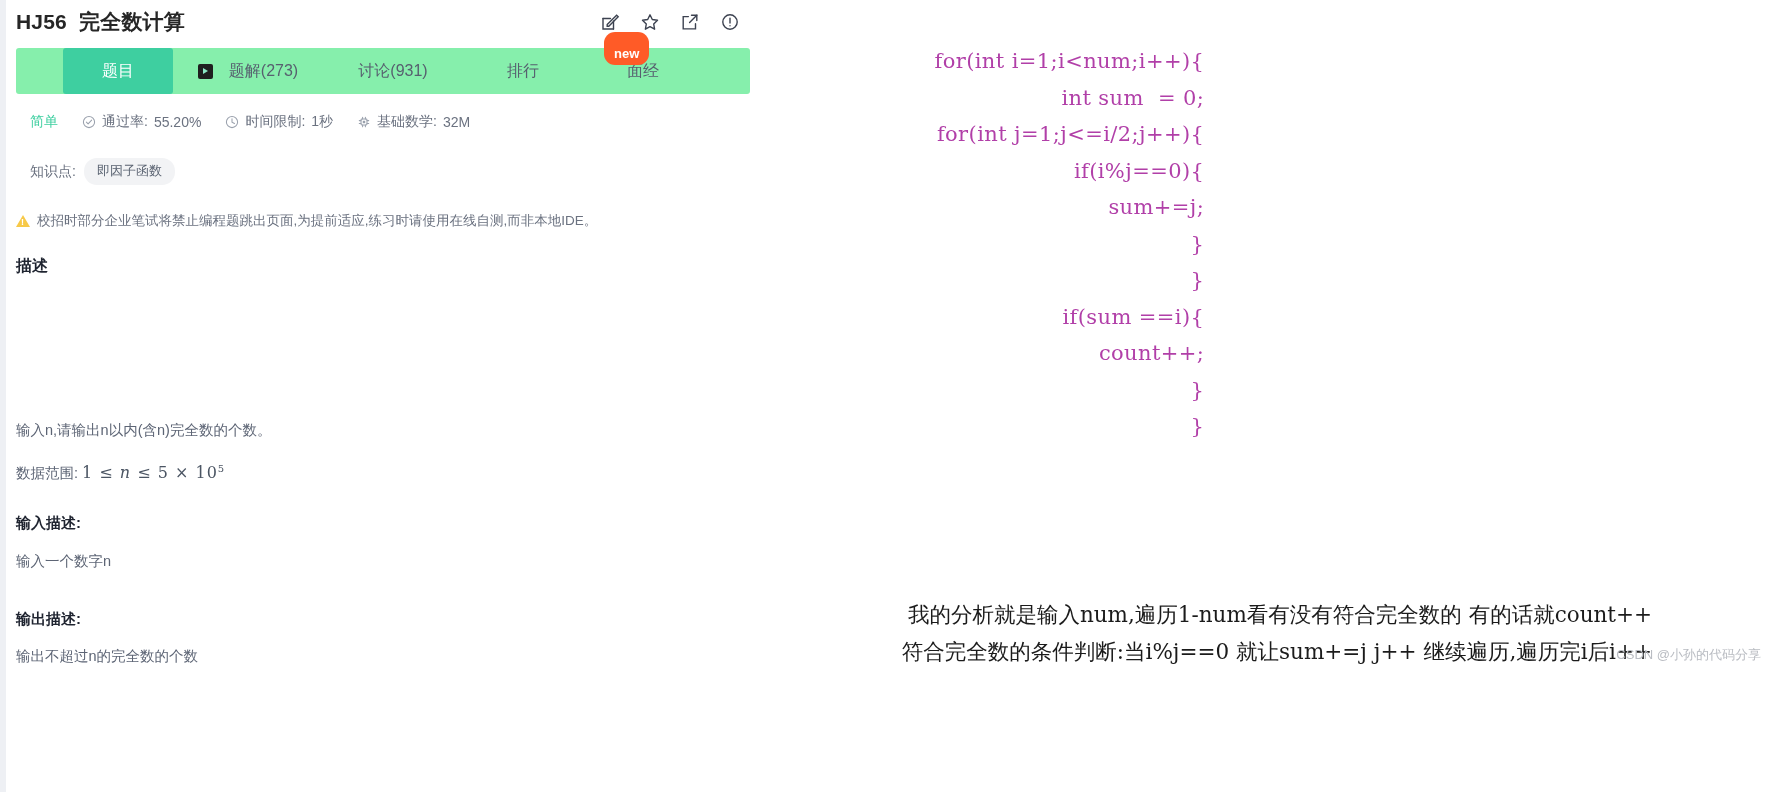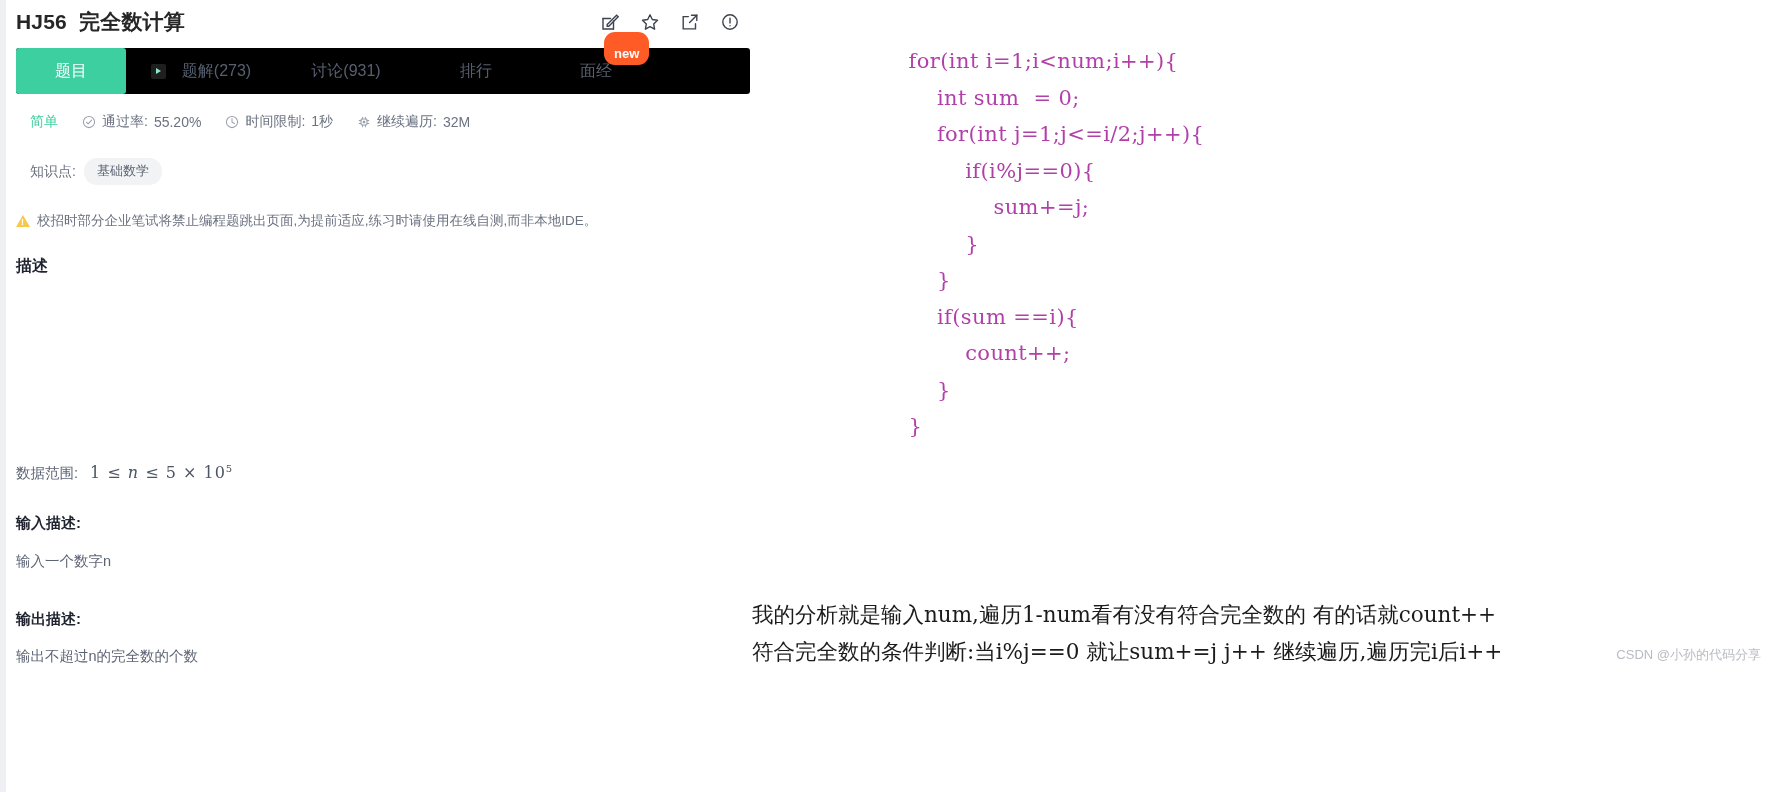--- a/index.html
+++ b/index.html
@@ -63,24 +63,25 @@
     cursor: pointer;
   }
   .tool-ico svg { display:block; width: 20px; height: 20px; }
 
   
   #tabs-bar {
     position: absolute;
     left: 16px; top: 48px;
     width: 734px;
     height: 46px;
-    background: #000000;
+    background: #86efac;
     border-radius: 3px;
     display: flex;
     align-items: stretch;
+    justify-content: center;
   }
   .tab {
     display: flex;
     align-items: center;
     justify-content: center;
     font-size: 16px;
     color: #57606f;
     cursor: pointer;
     white-space: nowrap;
     box-sizing: border-box;
@@ -213,21 +214,21 @@
   #desc-head { top: 256px; }
   #desc-body { top: 288px; }
   #desc-body2 { top: 417px; }
   #range-line {
     position: absolute;
     left: 16px; top: 463px;
     font-size: 14.5px;
     color: #5d6575;
     display: flex;
     align-items: baseline;
-    gap: 12px;
+    gap: 4px;
   }
   #range-math {
     font-family: "DejaVu Serif", "Liberation Serif", serif;
     font-size: 16px;
     color: #4b5563;
     letter-spacing: 1px;
   }
   #range-math .it { font-style: italic; }
   #range-math sup { font-size: 10px; }
 
@@ -236,20 +237,21 @@
   #out-head { top: 610px; }
   #out-body { top: 643px; }
   .sec-head.smaller { font-size: 15px; }
 
   
   #right-panel {
     position: absolute;
     left: 852px; top: 0;
     width: 927px; height: 672px;
     background: #ffffff;
+    text-align: right;
   }
   #code-block {
     position: absolute;
     left: 0px; top: 22px;
     font-family: "DejaVu Serif", "Liberation Serif", serif;
     font-size: 21px;
     line-height: 36.5px;
     color: #b13fa8;
     white-space: pre;
     letter-spacing: 0.4px;
@@ -357,36 +359,37 @@
       <span>时间限制:</span>
       <span>1秒</span>
     </span>
 
     <span class="meta-item">
       <svg width="14" height="14" viewBox="0 0 16 16" fill="none" stroke="#9aa1ad" stroke-width="1.2">
         <rect x="4.6" y="4.6" width="6.8" height="6.8" rx="1"></rect>
         <rect x="6.6" y="6.6" width="2.8" height="2.8" fill="#9aa1ad" stroke="none"></rect>
         <path d="M6.4 4.6V2.6M9.6 4.6V2.6M6.4 13.4v-2M9.6 13.4v-2M4.6 6.4H2.6M4.6 9.6H2.6M13.4 6.4h-2M13.4 9.6h-2" stroke-linecap="round"></path>
       </svg>
-      <span>继续遍历:</span>
+      <span>基础数学:</span>
       <span>32M</span>
     </span>
   </div>
 
   <div id="kp-row">
     <span>知识点:</span>
-    <span class="kp-tag">基础数学</span>
+    <span class="kp-tag">即因子函数</span>
   </div>
 
   <div id="notice">
     <span class="warn-tri"></span>
     <span>校招时部分企业笔试将禁止编程题跳出页面,为提前适应,练习时请使用在线自测,而非本地IDE。</span>
   </div>
 
   <div class="sec-head" id="desc-head">描述</div>
+  <div class="body-text" id="desc-body2">输入n,请输出n以内(含n)完全数的个数。</div>
 
   <div id="range-line">
     <span>数据范围:</span>
     <span id="range-math">1 ≤ <span class="it">n</span> ≤ 5 × 10<sup>5</sup></span>
   </div>
 
   <div class="sec-head smaller" id="in-head">输入描述:</div>
   <div class="body-text" id="in-body">输入一个数字n</div>
 
   <div class="sec-head smaller" id="out-head">输出描述:</div>

